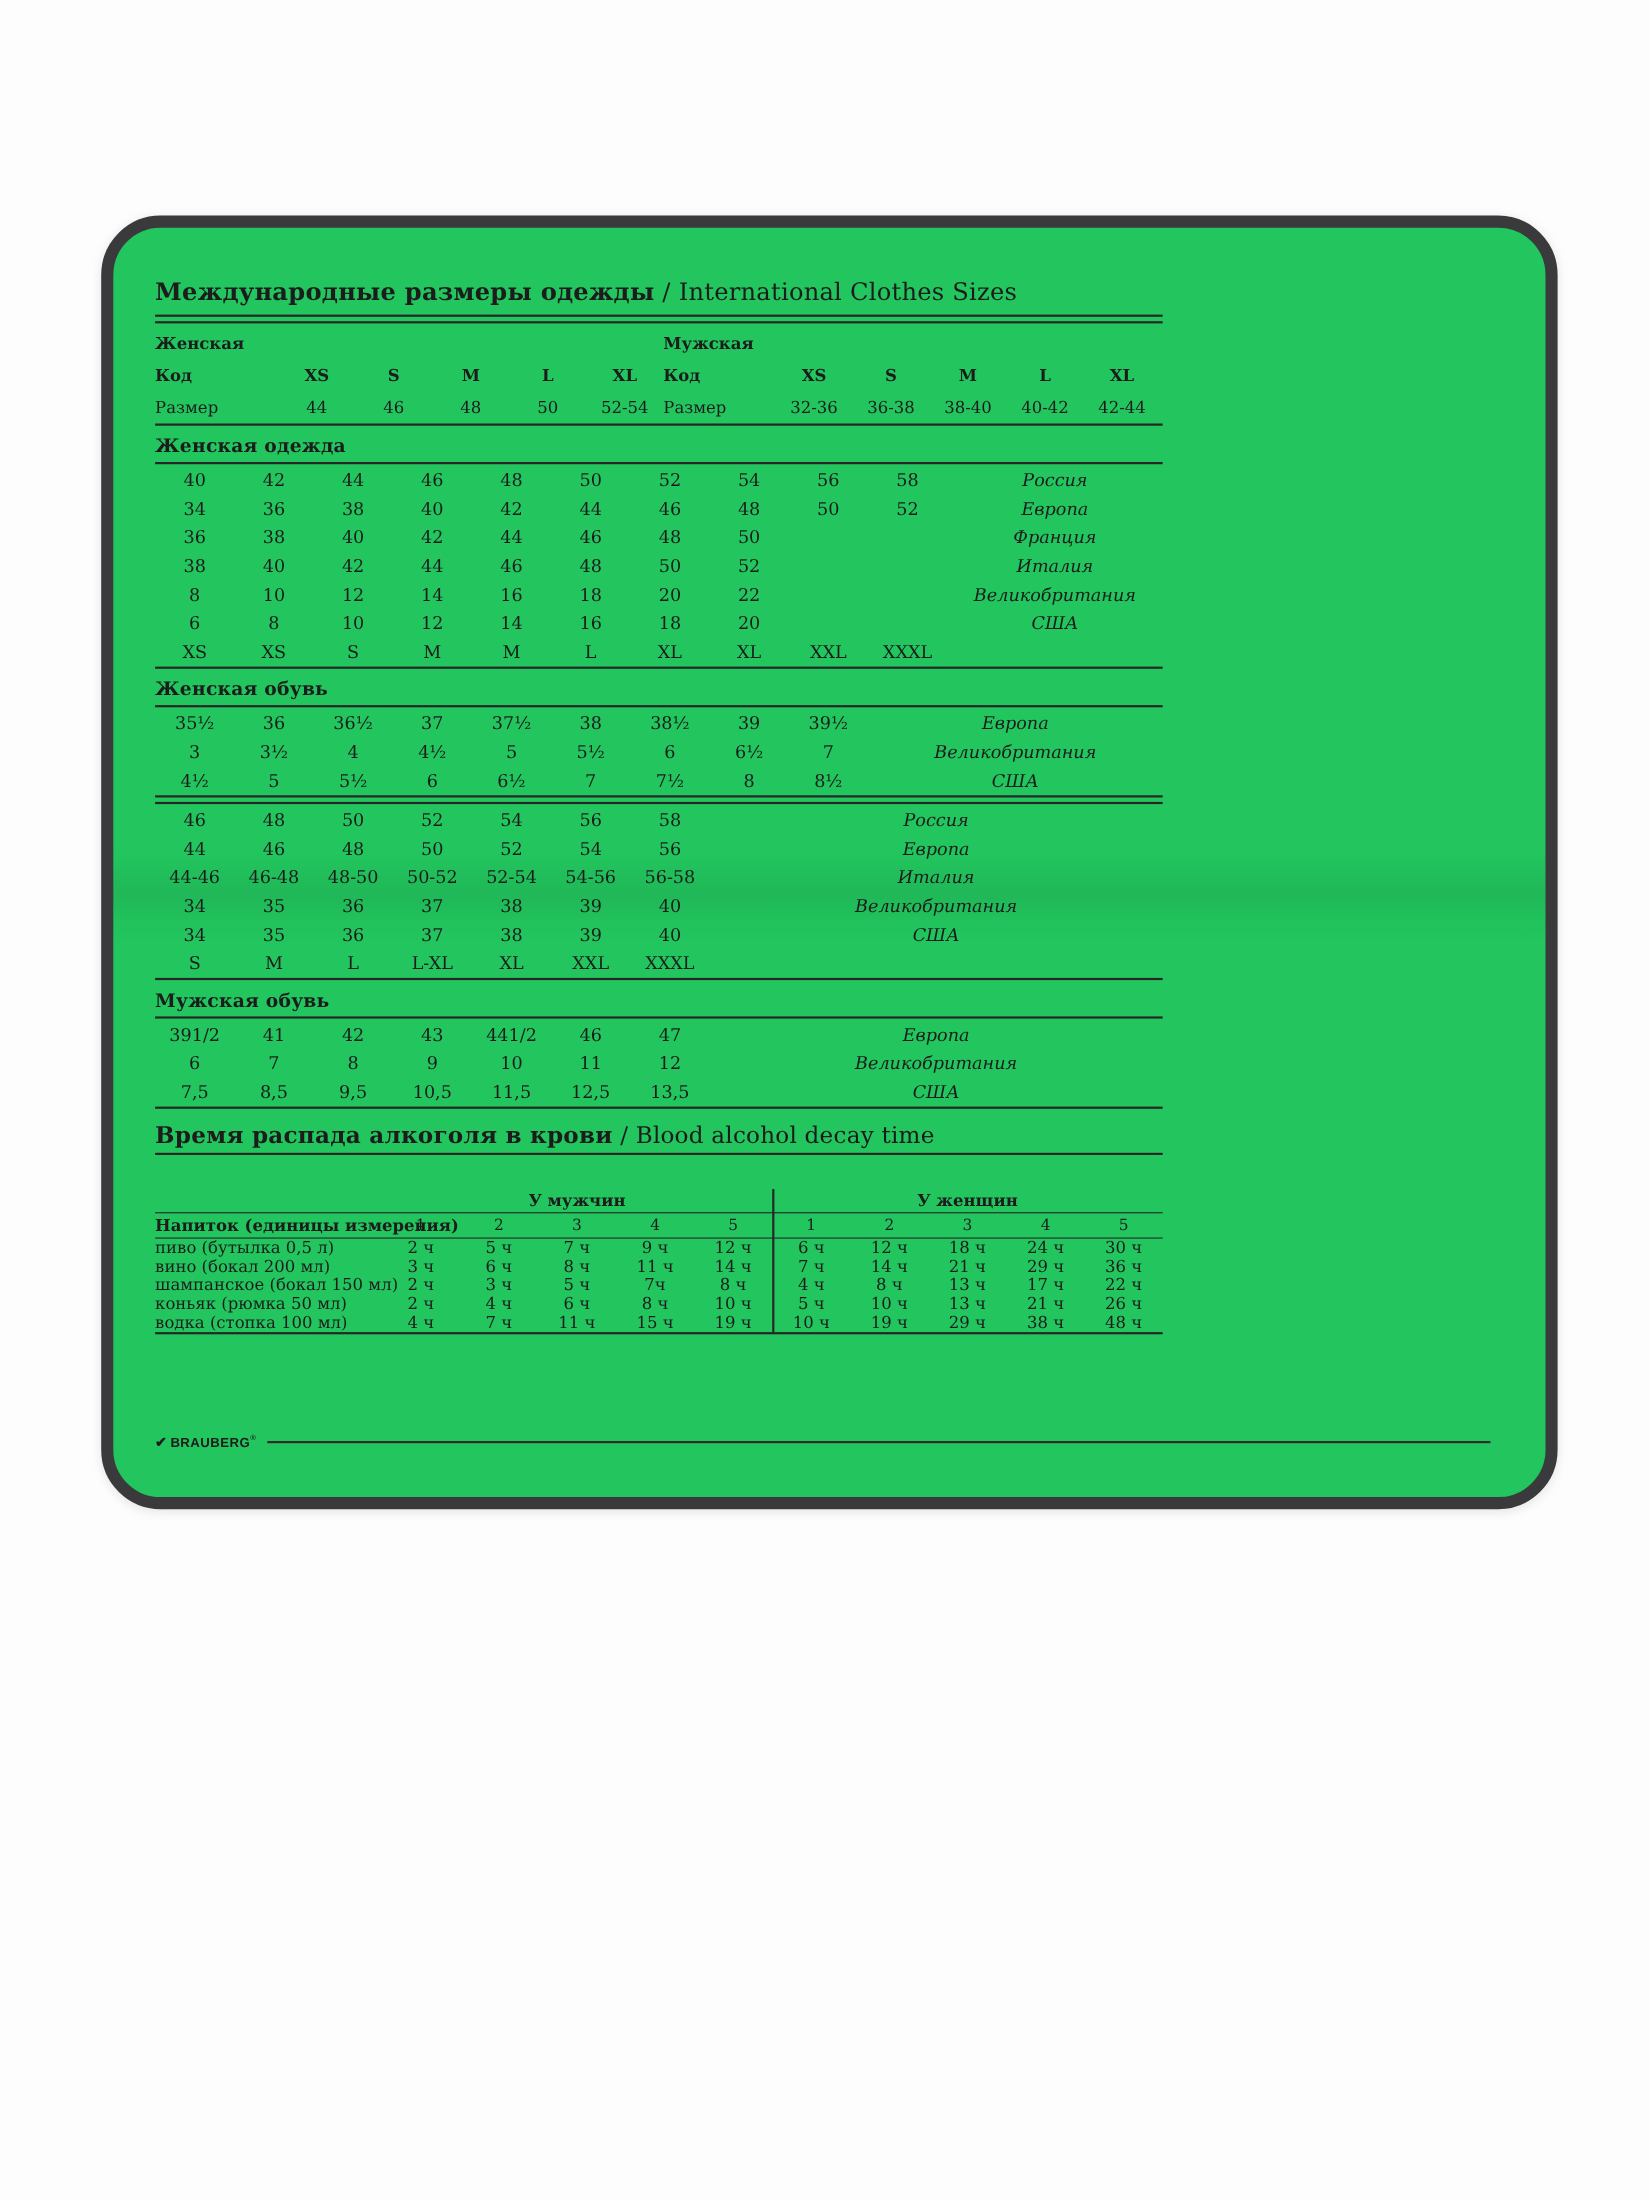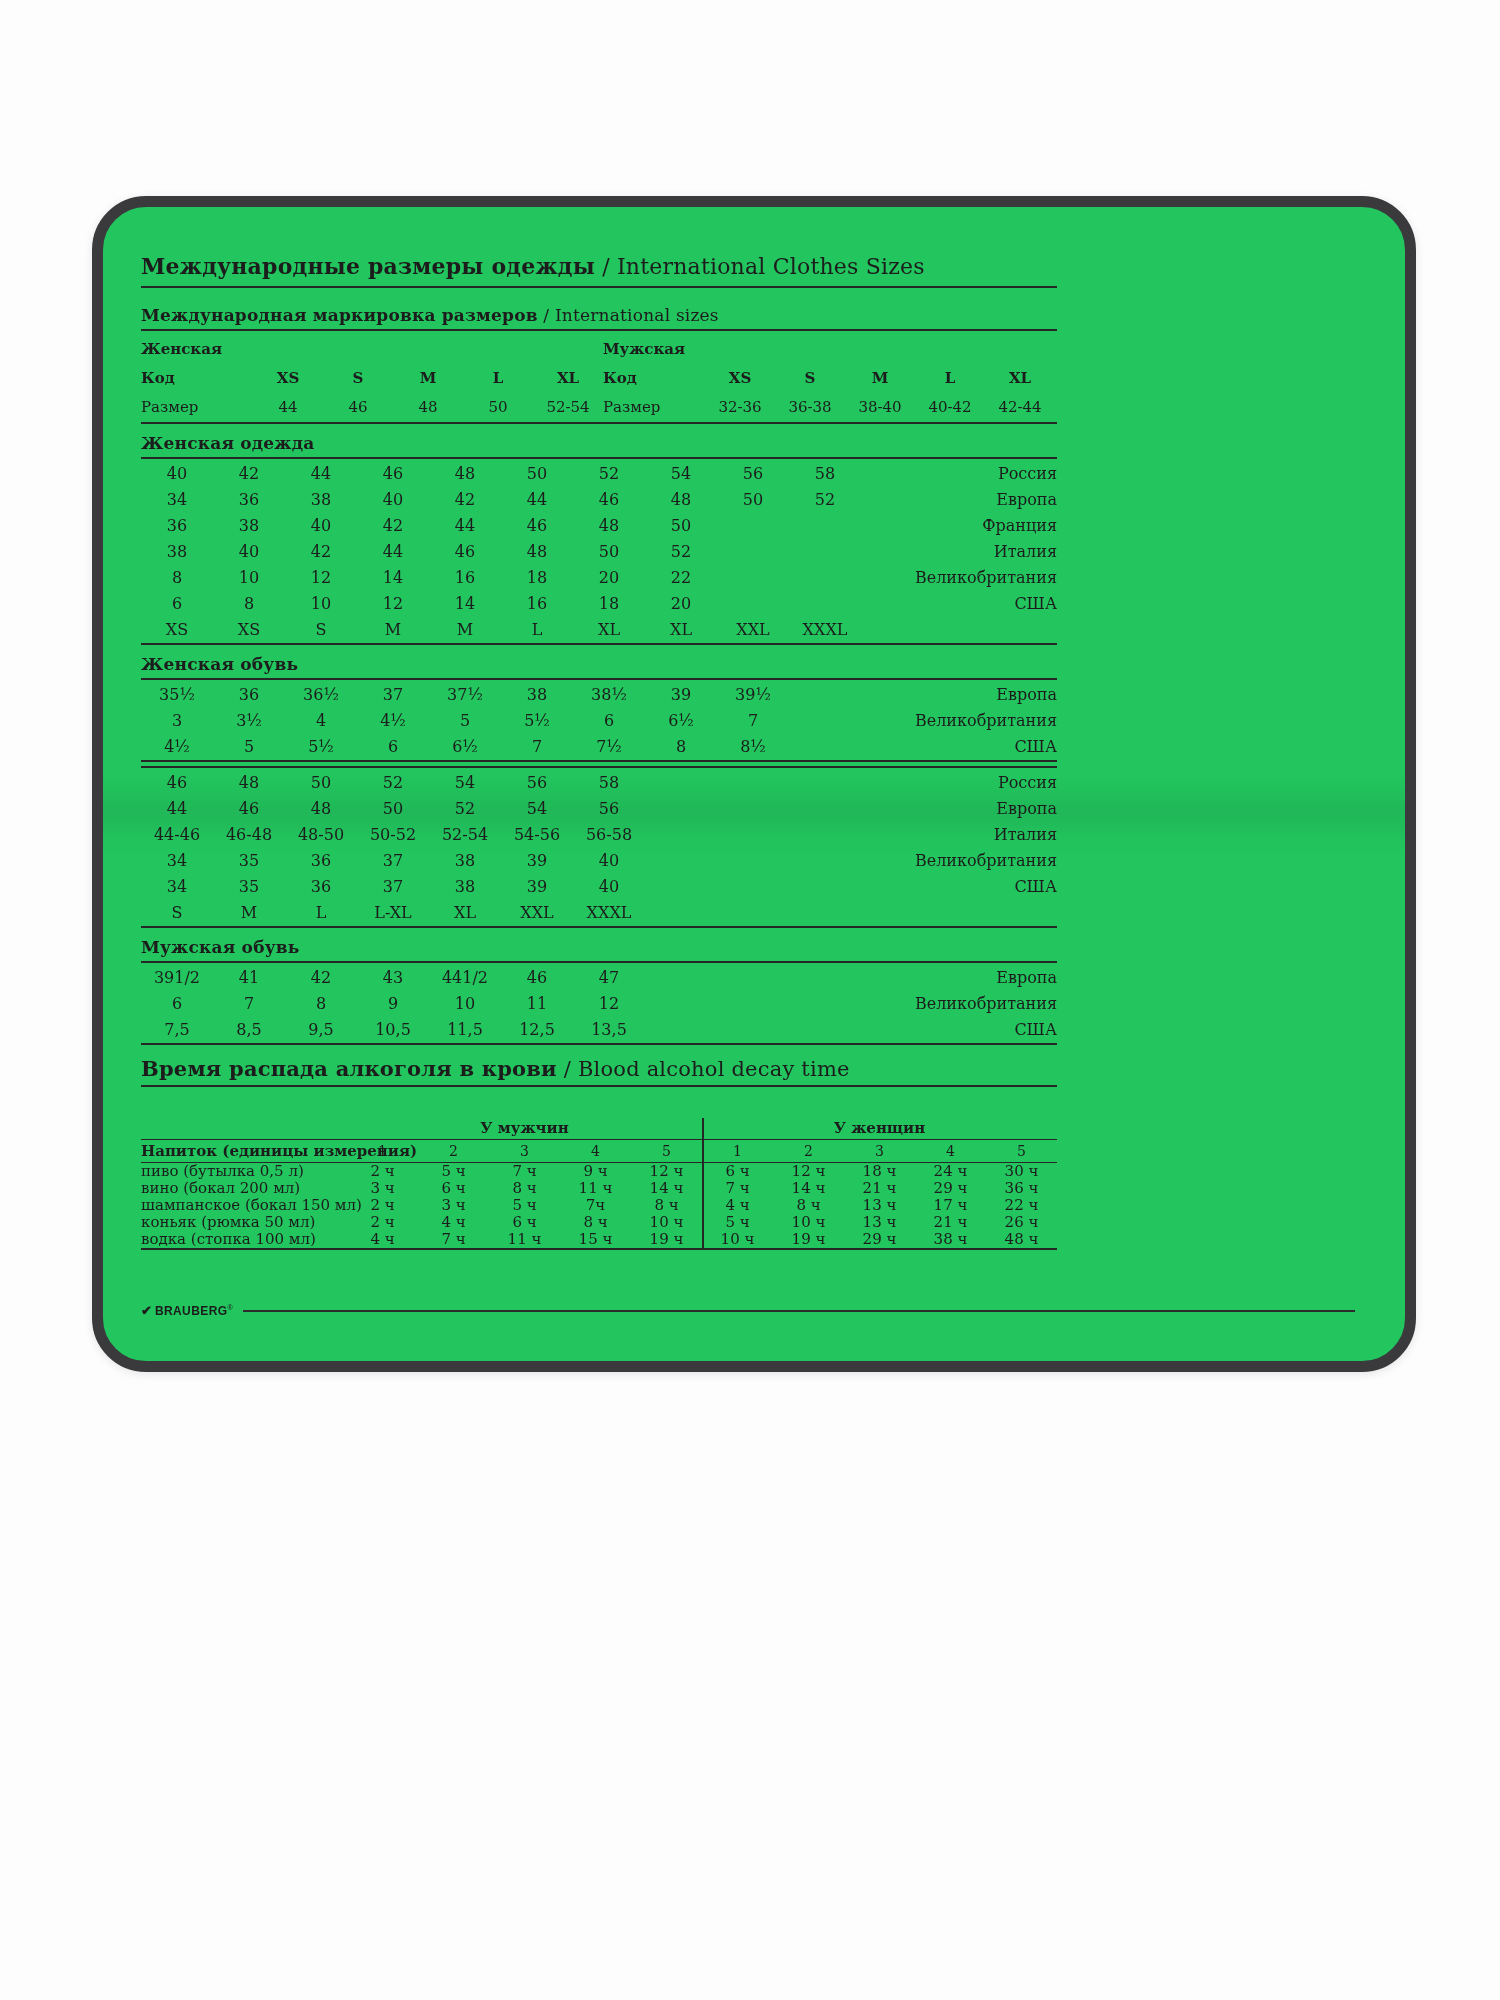--- a/index.html
+++ b/index.html
@@ -36,21 +36,21 @@
 
   .b { font-weight: bold; }
   h1, h2 { margin: 0; font-weight: normal; }
   .main-title { font-size: 22px; line-height: 26px; letter-spacing: 0.2px; }
   .alc-title { font-size: 21px; line-height: 24px; letter-spacing: 0.2px; }
   .sub { font-size: 17px; line-height: 19px; letter-spacing: 0.2px; }
 
   .cell { display: block; white-space: nowrap; overflow: visible; }
   .cell.left { text-align: left; }
   .cell.c { text-align: center; }
-  .cell.region { text-align: right; }
+  .cell.region { text-align: center; font-style: italic; }
 
   .marking-grid {
     display: grid;
     grid-template-columns: 112px repeat(5, 70px) 102px repeat(5, 70px);
     grid-auto-rows: 29px;
     font-size: 15px;
   }
   .marking-grid .cell { line-height: 29px; }
   .span6 { grid-column: span 6; }
 
@@ -90,24 +90,20 @@
   <div class="fold-shadow"></div>
 
   <div class="content">
 
     <h1 class="main-title">
       <span class="b">Международные размеры одежды</span>
       <span>/ International Clothes Sizes</span>
     </h1>
     <div class="rule mt6"></div>
 
-    <h2 class="sub mt18">
-      <span class="b">Международная маркировка размеров</span>
-      <span>/ International sizes</span>
-    </h2>
     <div class="rule mt4"></div>
     <div class="marking-grid mt4" id="marking-grid">
         <span class="cell left b span6">Женская</span>
         <span class="cell left b span6">Мужская</span>
         <span class="cell left b">Код</span>
         <span class="cell c b">XS</span>
         <span class="cell c b">S</span>
         <span class="cell c b">M</span>
         <span class="cell c b">L</span>
         <span class="cell c b">XL</span>

